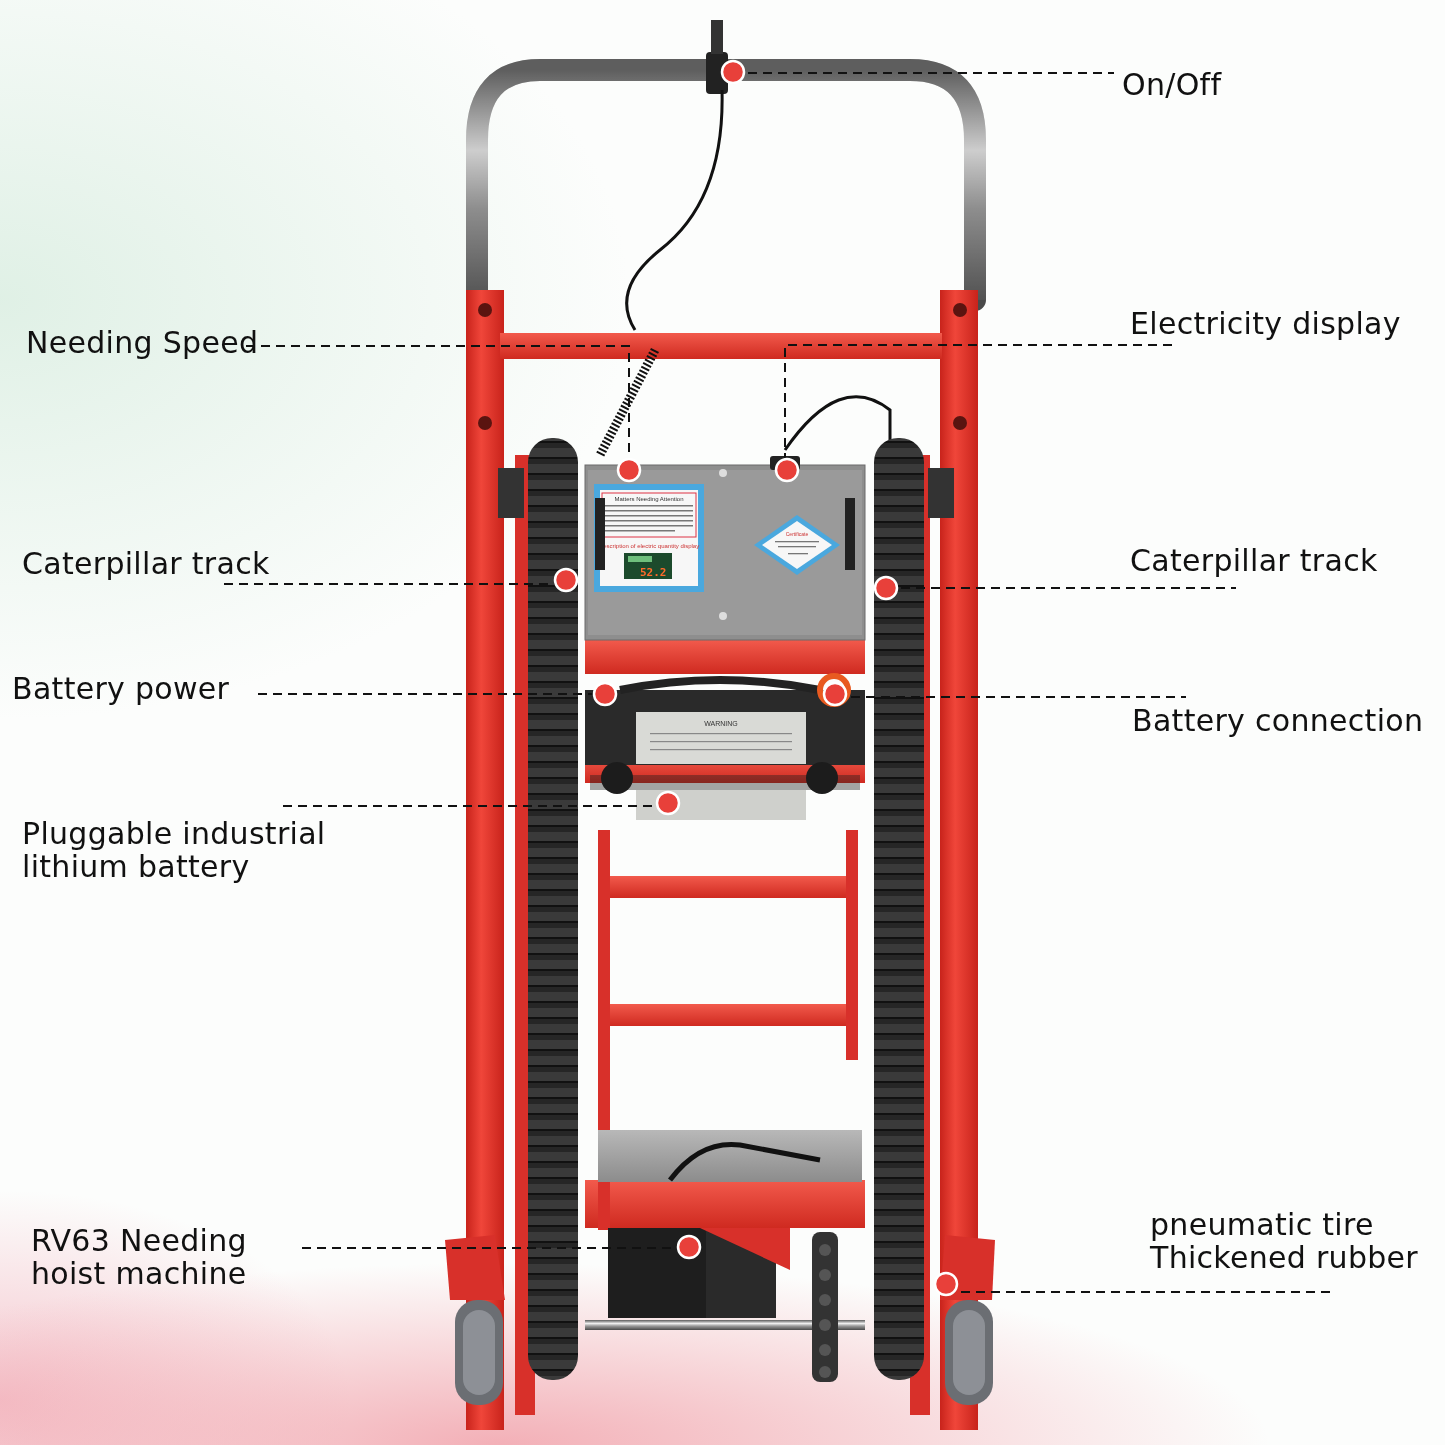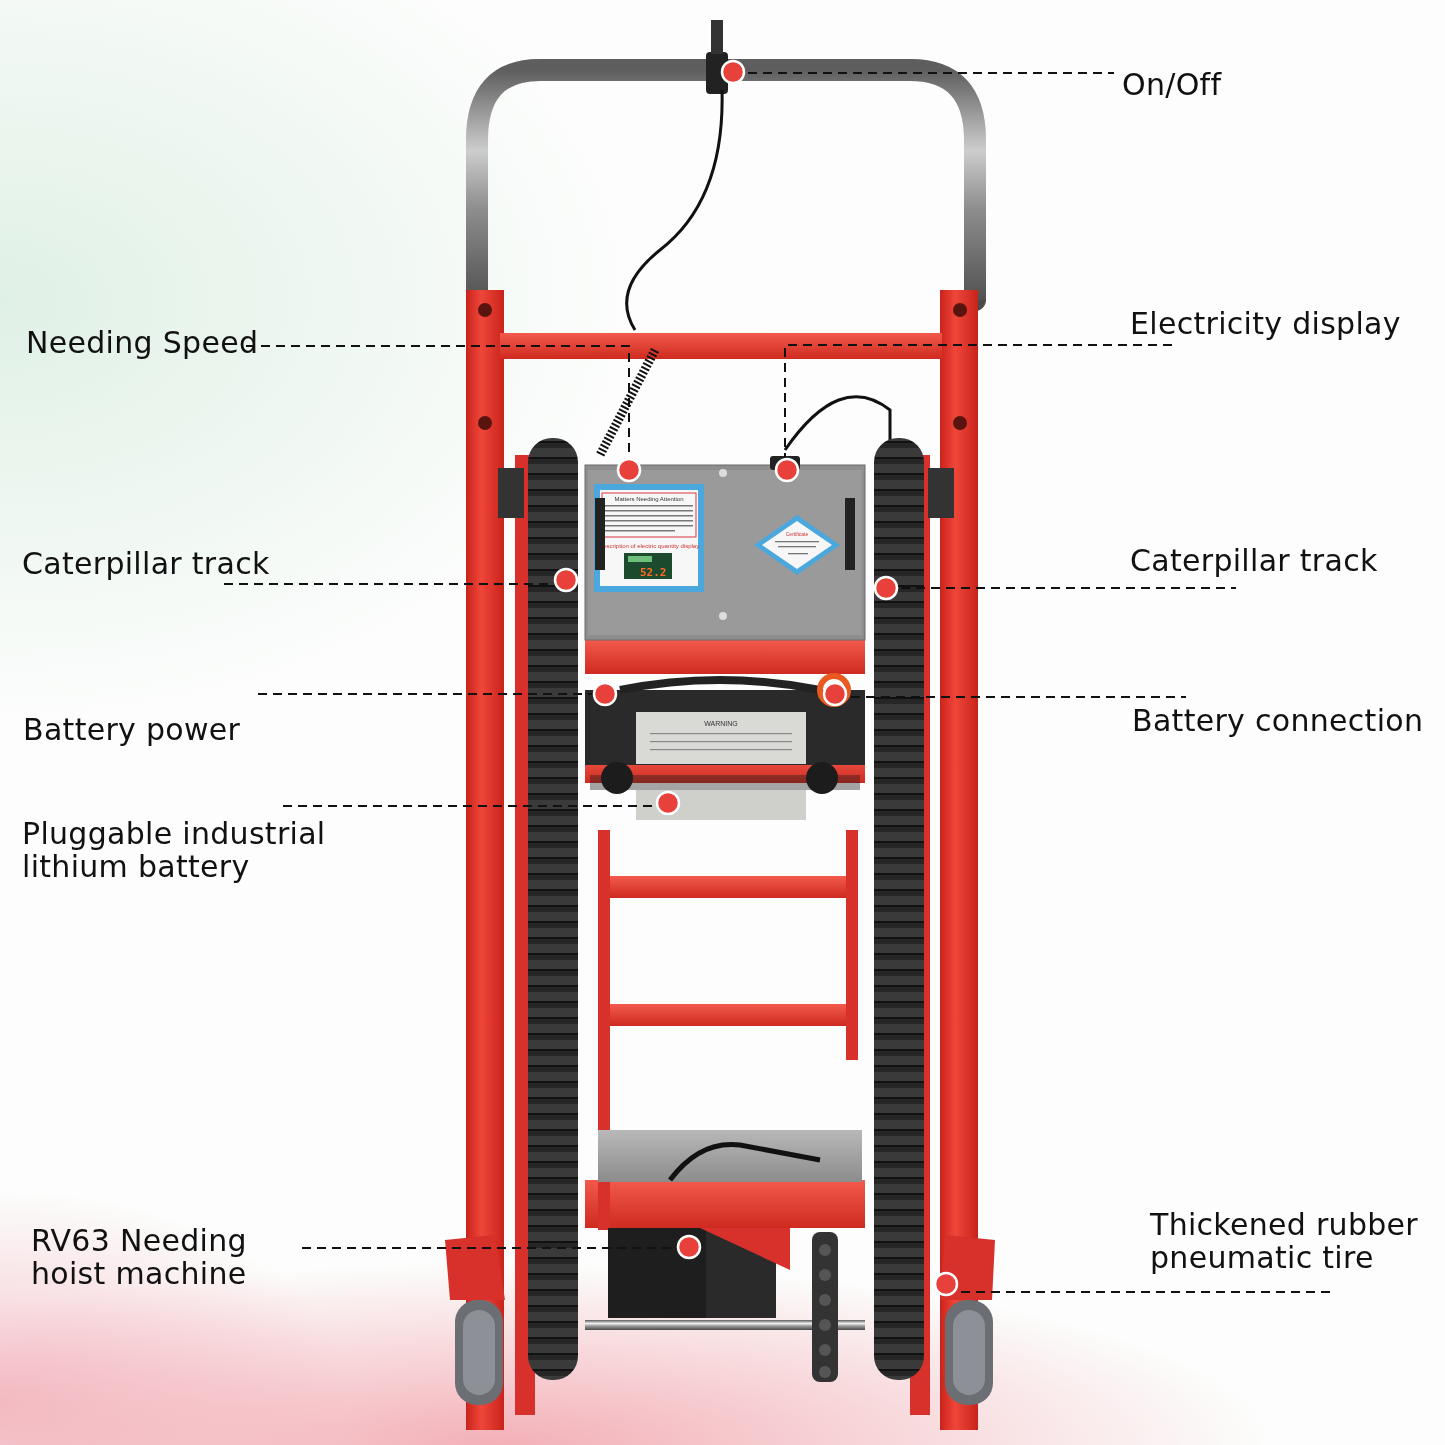--- a/index.html
+++ b/index.html
@@ -193,27 +193,27 @@
       <circle cx="689" cy="1247" r="11" fill="#e8403a" stroke="#fff" stroke-width="2.5"></circle>
       <circle cx="946" cy="1284" r="11" fill="#e8403a" stroke="#fff" stroke-width="2.5"></circle>
     </g>
   </svg>
 
   <div class="label" style="left:1122px; top:68px;">On/Off</div>
   <div class="label" style="left:26px; top:326px;">Needing Speed</div>
   <div class="label" style="left:1130px; top:307px;">Electricity display</div>
   <div class="label" style="left:22px; top:547px;">Caterpillar track</div>
   <div class="label" style="left:1130px; top:544px;">Caterpillar track</div>
-  <div class="label" style="left:23px; top:672px;margin-top:41px;">Battery power</div>
+  <div class="label" style="left:12px; top:672px;">Battery power</div>
   <div class="label" style="left:1132px; top:704px;">Battery connection</div>
   <div class="label two" style="left:22px; top:817px;">
     <div>Pluggable industrial</div>
     <div>lithium battery</div>
   </div>
   <div class="label two" style="left:31px; top:1224px;">
     <div>RV63 Needing</div>
     <div>hoist machine</div>
   </div>
   <div class="label two" style="left:1150px; top:1208px;">
+    <div>pneumatic tire</div>
     <div>Thickened rubber</div>
-    <div>pneumatic tire</div>
   </div>
 </div>
 
 </body></html>

